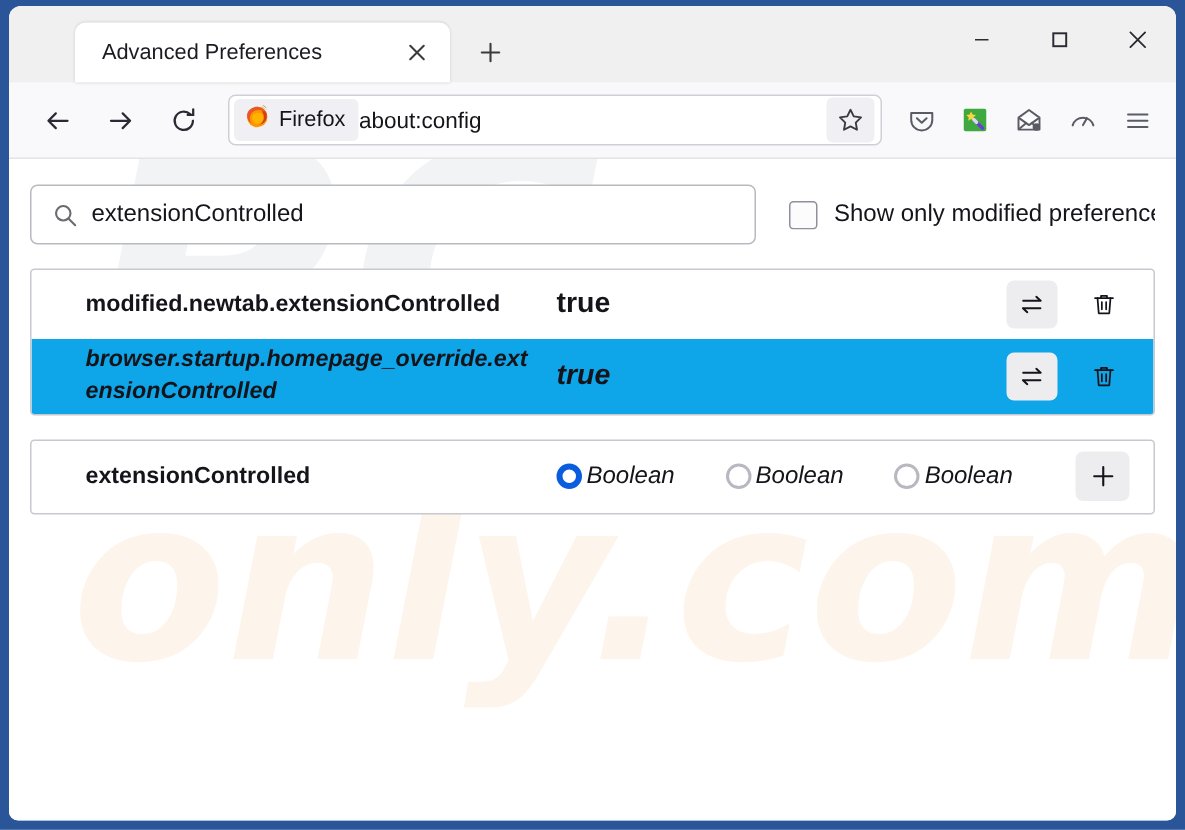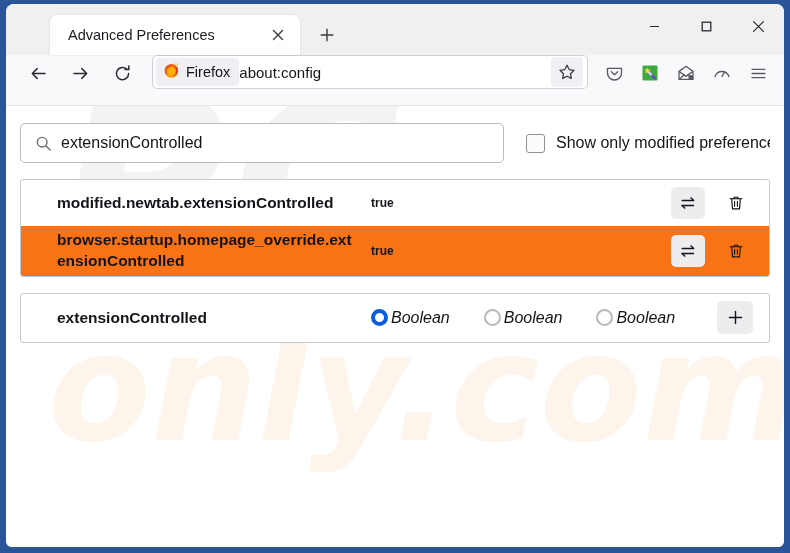--- a/index.html
+++ b/index.html
@@ -92,21 +92,21 @@
     width: 52px; height: 44px;
     display: flex; align-items: center; justify-content: center;
     color: #2b2a33;
   }
 
   
   #navbar {
     height: 51px;
     background: #f9f9fb;
     display: flex;
-    align-items: flex-start;
+    align-items: center;
     padding: 0 8px 0 14px;
     flex: none;
     border-bottom: 1px solid #e4e4e7;
   }
   .navbtn {
     width: 36px; height: 36px;
     display: flex; align-items: center; justify-content: center;
     border-radius: 5px;
     color: #2b2a33;
     flex: none;
@@ -255,32 +255,32 @@
     overflow: hidden;
     background: #fff;
     margin-bottom: 16px;
   }
   .pref-row {
     display: flex;
     align-items: center;
     min-height: 46px;
     padding: 4px 16px 4px 36px;
   }
-  .pref-row.alt { background: #f97316; }
+  .pref-row.alt { background: #0ea5e9; font-style: italic; }
   .pref-name {
     font-size: 15.5px;
     font-weight: bold;
     color: #15141a;
     width: 300px;
     line-height: 1.35;
     word-break: break-word;
     flex: none;
   }
   .pref-value {
-    font-size: 12px;
+    font-size: 19px;
     font-weight: bold;
     color: #15141a;
     flex: 1;
     padding-left: 14px;
   }
   .row-actions {
     display: flex;
     align-items: center;
     gap: 14px;
     flex: none;

